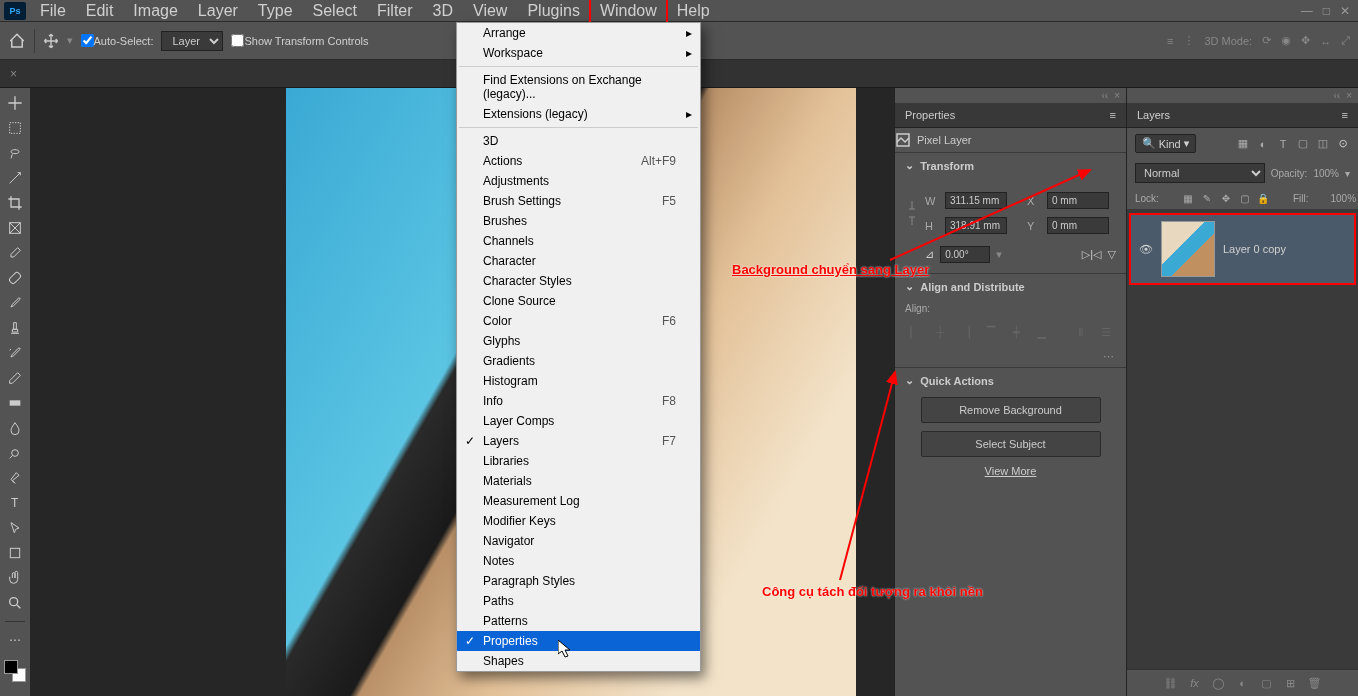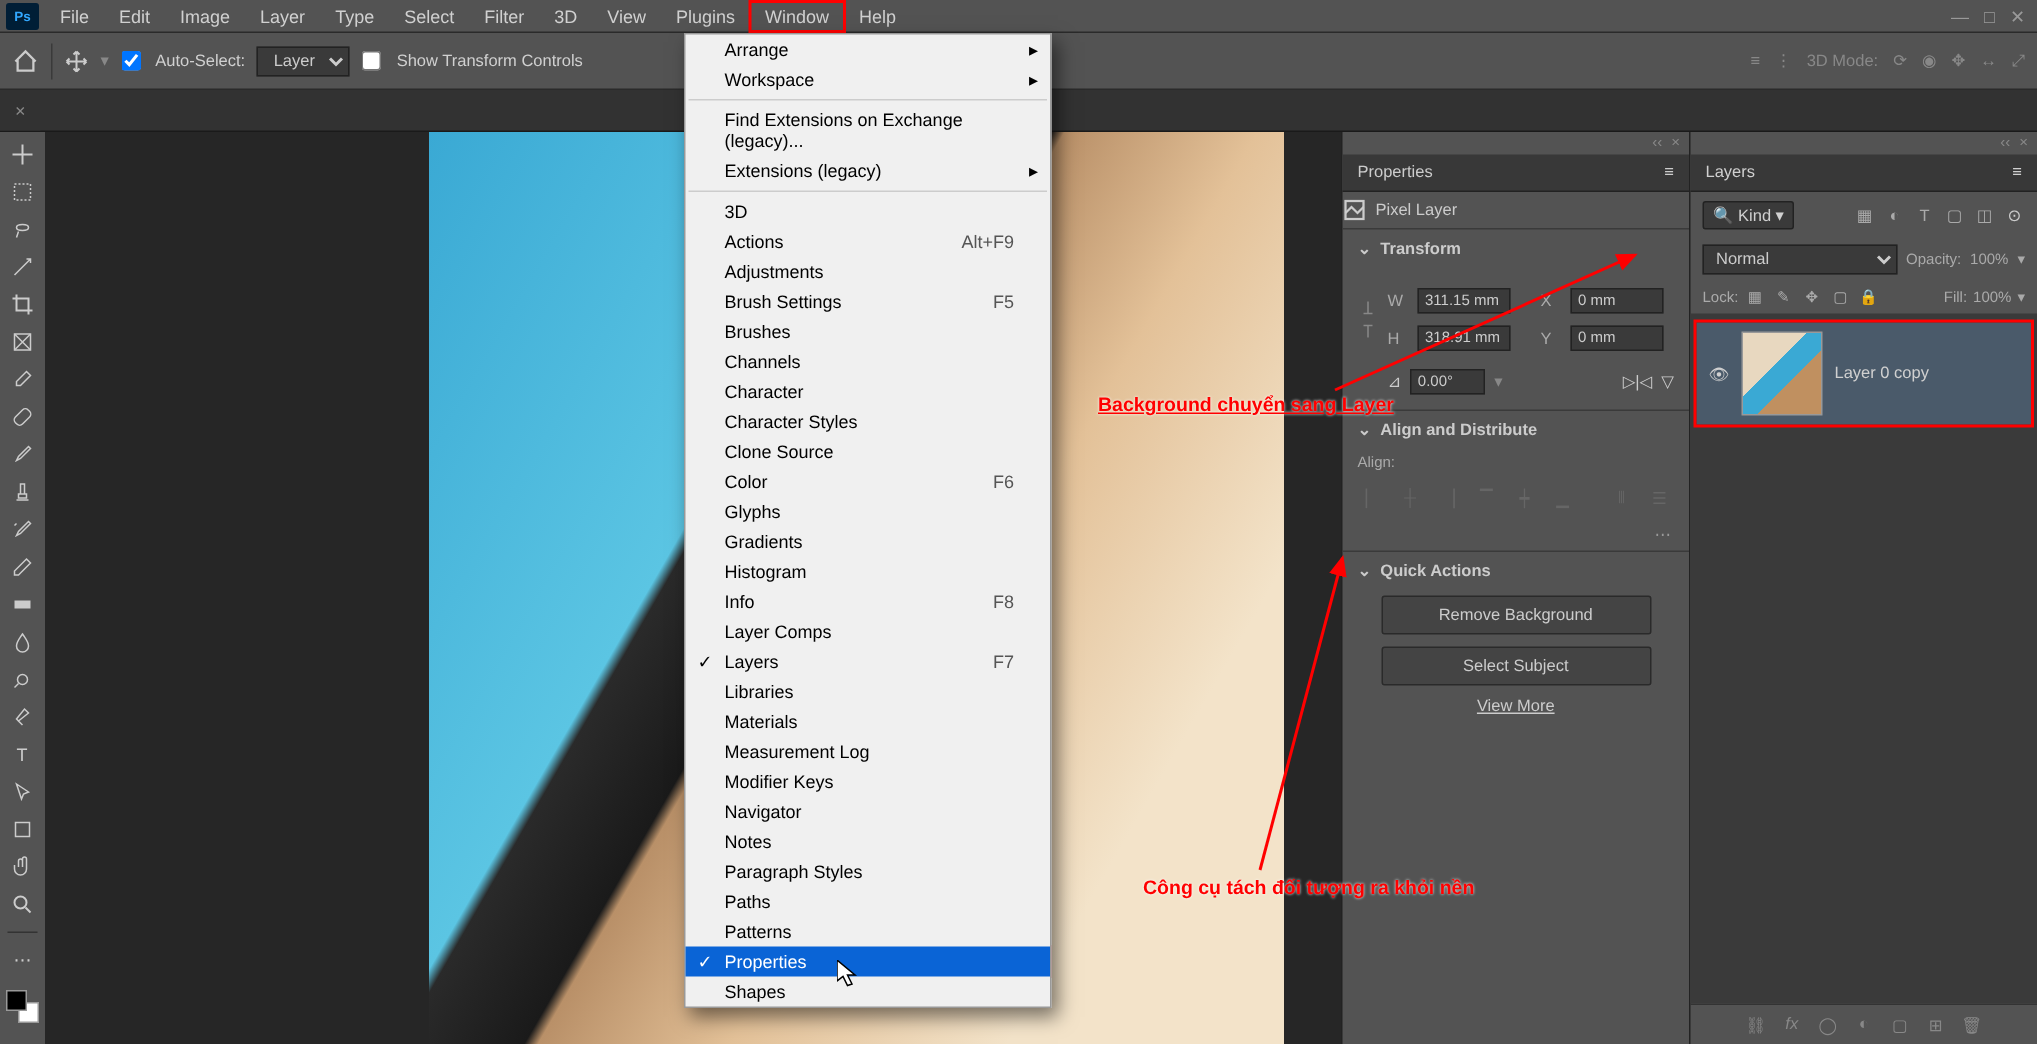--- a/index.html
+++ b/index.html
@@ -1,27 +1,27 @@
 <!DOCTYPE html>
 <html><head>
 <meta charset="utf-8">
 <style>
 * { margin: 0; padding: 0; box-sizing: border-box; font-family: "Segoe UI", Tahoma, sans-serif; }
 body { background: #323232; color: #d0d0d0; width: 1358px; height: 696px; overflow: hidden; position: relative; font-size: 12px; }
 
 .menubar { height: 22px; background: #535353; display: flex; align-items: center; border-bottom: 1px solid #2a2a2a; }
 .psicon { width: 22px; height: 18px; background: #001e36; color: #31a8ff; font-weight: bold; font-size: 9px; display: flex; align-items: center; justify-content: center; margin: 0 4px; border-radius: 2px; }
-.menubar .mitem { padding: 3px 10px; cursor: pointer; font-size: 12px; }
+.menubar .mitem { padding: 3px 10px; cursor: pointer; font-size: 16px; }
 .menubar .mitem.hl { outline: 2px solid #ff0000; outline-offset: -1px; }
 
 .optbar { height: 38px; background: #535353; display: flex; align-items: center; padding: 0 8px; gap: 8px; border-bottom: 1px solid #2a2a2a; font-size: 11px; }
 .optbar .home { width: 18px; height: 18px; }
 .optbar .sep { width: 1px; height: 24px; background: #3a3a3a; }
 .optbar select { background: #3a3a3a; color: #ccc; border: 1px solid #222; padding: 2px 6px; font-size: 11px; }
-.optbar .chk { display: flex; align-items: center; gap: 10px; }
+.optbar .chk { display: flex; align-items: center; gap: 0; }
 .optbar .rbtns { margin-left: auto; display: flex; gap: 10px; align-items: center; color:#888; }
 
 .tabbar { height: 28px; background: #323232; display: flex; align-items: center; border-bottom: 1px solid #1a1a1a; }
 .tabbar .tab { background: #323232; padding: 6px 10px; font-size: 11px; color: #ccc; display:flex; align-items:center; gap:6px; }
 .tabbar .tab .x { color:#888; font-size:12px; }
 
 .main { position: absolute; top: 88px; bottom: 0; left: 0; right: 0; display: flex; }
 
 .tools { width: 30px; background: #535353; display: flex; flex-direction: column; align-items: center; padding-top: 4px; gap: 3px; }
 .tools .tool { width: 24px; height: 22px; display: flex; align-items: center; justify-content: center; color: #ccc; }
@@ -60,21 +60,21 @@
 
 .layers { width: 232px; background: #535353; border-left: 1px solid #222; display:flex; flex-direction:column; font-size:11px; }
 .layers .lhead { background:#383838; padding:6px 10px; border-bottom:1px solid #222; display:flex; justify-content:space-between; }
 .layers .lrow1 { padding:6px 8px; display:flex; align-items:center; gap:6px; }
 .layers .lrow1 .kind { display:flex; align-items:center; gap:3px; background:#3a3a3a; border:1px solid #222; padding:2px 6px; border-radius:2px; }
 .layers .lrow1 .ticons { display:flex; gap:6px; color:#aaa; margin-left:auto; }
 .layers .lrow1 .ticons span { width:14px; height:14px; display:flex; align-items:center; justify-content:center; }
 .layers .lrow2 { padding:4px 8px; display:flex; align-items:center; gap:6px; }
 .layers .lrow2 select { background:#3a3a3a; color:#ccc; border:1px solid #222; padding:2px 4px; font-size:11px; flex:1; }
 .layers .lrow2 .op { font-size:10px; color:#aaa; }
-.layers .lrow3 { padding:4px 8px; display:flex; align-items:center; gap:4px; font-size:10px; color:#aaa; }
+.layers .lrow3 { padding:4px 8px; display:flex; align-items:center; gap:22px; font-size:10px; color:#aaa; }
 .layers .lrow3 .lockicons { display:flex; gap:5px; }
 .layers .lrow3 .lockicons span { width:14px; height:14px; display:flex; align-items:center; justify-content:center; }
 .layers .lrow3 .fill { margin-left:auto; }
 .layers .llist { flex:1; background:#3a3a3a; padding:4px 0; position:relative; }
 .layers .layer { display:flex; align-items:center; gap:8px; padding:6px 8px; background:#4a5a6a; outline:2px solid #ff0000; margin:2px 4px; }
 .layers .layer .eye { width:14px; }
 .layers .layer .thumb { width:54px; height:56px; background: linear-gradient(135deg,#e8d8c0 40%,#3aa9d4 40%,#3aa9d4 60%,#c09060 60%); border:1px solid #999; }
 .layers .lbot { padding:6px 8px; display:flex; gap:10px; justify-content:center; align-items:center; color:#888; border-top:1px solid #333; }
 .layers .lbot span { width:14px; height:14px; display:flex; align-items:center; justify-content:center; }
 

